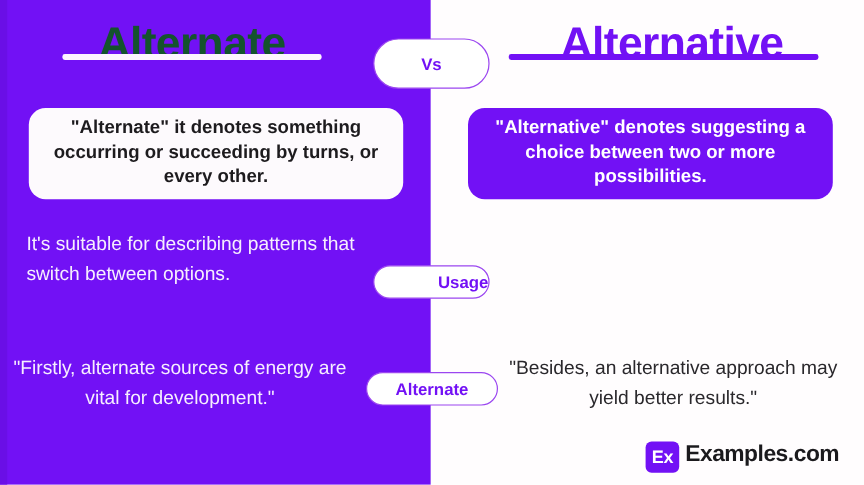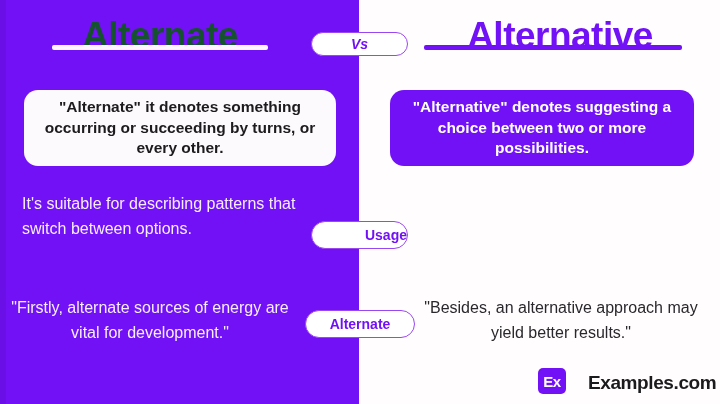--- a/index.html
+++ b/index.html
@@ -94,23 +94,22 @@
     justify-content: center;
     background: #ffffff;
     border: 1.6px solid #9b47f0;
     border-radius: 999px;
     color: #7211f5;
     font-weight: bold;
     z-index: 6;
   }
   .pill-vs {
     left: 311px; top: 32px;
-    width: 97px; height: 24px;
+    width: 97px; height: 42px;
     font-size: 14px;
-    font-style: italic;
   }
   .pill-usage {
     left: 311px; top: 221px;
     width: 97px; height: 28px;
     font-size: 14px;
     justify-content: flex-end;
   }
   .pill-examples {
     left: 305px; top: 310px;
     width: 110px; height: 28px;
@@ -182,22 +181,22 @@
     left: 414px;
     width: 294px;
     color: #2a282c;
   }
 
   
   .logo {
     position: absolute;
     left: 538px; top: 368px;
     display: flex;
-    align-items: flex-end;
-    gap: 22px;
+    align-items: flex-start;
+    gap: 5px;
   }
   .logo-mark {
     width: 28px; height: 26px;
     border-radius: 5px;
     background: #7211f5;
     color: #ffffff;
     font-size: 15px;
     font-weight: bold;
     display: flex;
     align-items: center;

